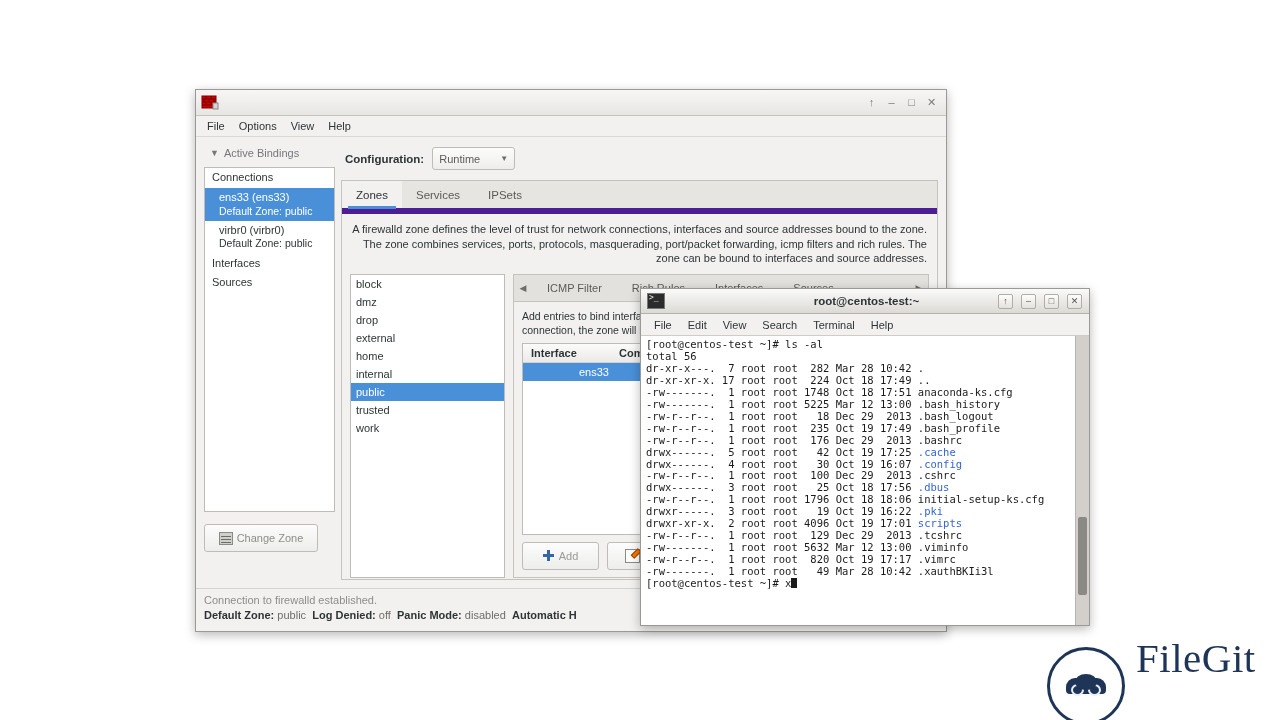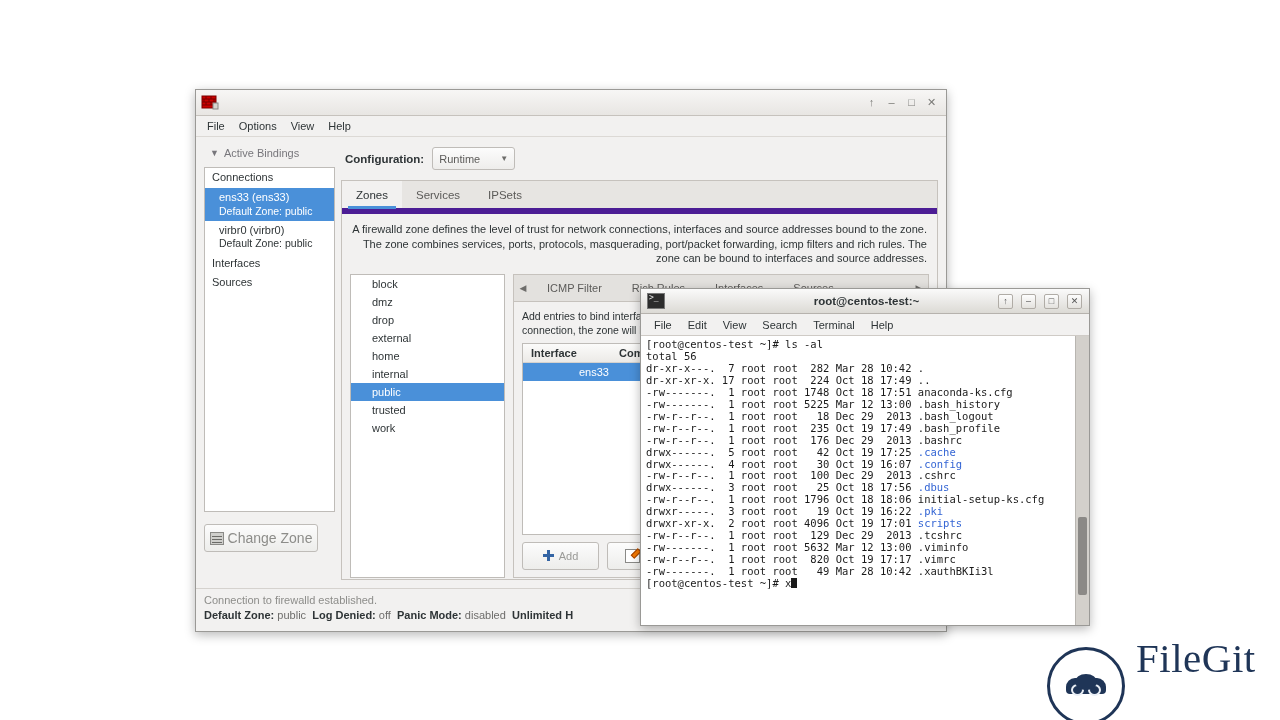--- a/index.html
+++ b/index.html
@@ -37,21 +37,21 @@
      padding:2px 0 8px 6px;}
   .chev{font-size:9px;color:#77767b;}
   .listbox{background:#ffffff;border:1px solid #bfbcb8;height:345px;
      box-sizing:border-box;overflow:hidden;}
   .lb-row{font-size:11px;color:#2e3436;padding:3px 7px;line-height:1.25;cursor:default;}
   .lb-row.sel{background:#4a90d9;color:#fff;}
   .lb-row .sub{display:block;font-size:10.5px;}
   .lb-row.indent{padding-left:14px;}
   .change-zone{margin-top:12px;height:26px;width:112px;display:flex;align-items:center;
      justify-content:center;gap:4px;background:linear-gradient(#fcfcfc,#ededeb);
-     border:1px solid #bfbcb8;border-radius:3px;font-size:14px;color:#8d8d8a;}
+     border:1px solid #bfbcb8;border-radius:3px;font-size:11px;color:#8d8d8a;}
   .cz-ico{width:12px;height:11px;background:#cfcfcc;border:1px solid #8a8a87;
      display:inline-block;position:relative;}
   .cz-ico:after{content:"";position:absolute;left:1px;top:1px;right:1px;bottom:1px;
      background:repeating-linear-gradient(0deg,#6b6b68 0 1px,transparent 1px 3px);}
 
   .fw-right{flex:1;padding:8px 8px 0 0;box-sizing:border-box;}
   .cfgrow{display:flex;align-items:center;gap:8px;padding:2px 0 10px 4px;}
   .cfglbl{font-size:11.5px;color:#2e3436;font-weight:bold;}
   .combo{width:83px;height:23px;background:linear-gradient(#fcfcfc,#eeedeb);
      border:1px solid #bfbcb8;border-radius:3px;display:flex;align-items:center;
@@ -63,21 +63,21 @@
   .ntab{padding:0 14px;display:flex;align-items:center;font-size:11.5px;color:#5c5b59;
      position:relative;cursor:default;}
   .ntab.act{color:#2e3436;background:#f2f1f0;}
   .ntab.act:after{content:"";position:absolute;left:6px;right:6px;bottom:-1px;height:3px;
      background:#4a90d9;}
   .ndesc{font-size:11px;color:#2e3436;line-height:1.32;padding:8px 10px 8px 10px;text-align:right;}
 
   .panes{display:flex;padding:0 8px 8px 8px;gap:8px;height:312px;box-sizing:border-box;}
   .zonelist{width:155px;background:#ffffff;border:1px solid #bfbcb8;box-sizing:border-box;
      overflow:hidden;}
-  .zrow{font-size:11px;color:#2e3436;padding:3px 21px;cursor:default;}
+  .zrow{font-size:11px;color:#2e3436;padding:3px 5px;cursor:default;}
   .zrow.sel{background:#4a90d9;color:#fff;}
 
   .subpane{flex:1;display:flex;flex-direction:column;min-width:0;}
   .subtabs{height:26px;background:#e3e1de;border:1px solid #c6c2bd;border-bottom:none;
      display:flex;align-items:center;}
   .scroll-arw{width:18px;text-align:center;font-size:9px;color:#6e6d6b;flex:0 0 auto;}
   .stab{padding:0 15px;font-size:11px;color:#5c5b59;white-space:nowrap;cursor:default;}
   .subbody{flex:1;background:#f2f1f0;border:1px solid #c6c2bd;padding:7px 8px;
      box-sizing:border-box;display:flex;flex-direction:column;}
   .sbdesc{font-size:10.5px;color:#2e3436;line-height:1.35;margin-bottom:6px;}
@@ -296,21 +296,21 @@
 
     <div class="statusbar">
       <div class="sb1">Connection to firewalld established.</div>
       <div class="sb2">
         <b>Default Zone:</b>
         <span class="v">public</span>&nbsp;
         <b>Log Denied:</b>
         <span class="v">off</span>&nbsp;
         <b>Panic Mode:</b>
         <span class="v">disabled</span>&nbsp;
-        <b>Unlimited H</b>
+        <b>Automatic H</b>
       </div>
     </div>
   </div>
 
   <div class="win" id="termwin">
     <div class="term-tb">
       <div class="term-ico"></div>
       <div class="term-title">root@centos-test:~</div>
       <div class="term-btns">
         <div class="tbtn">↑</div>

